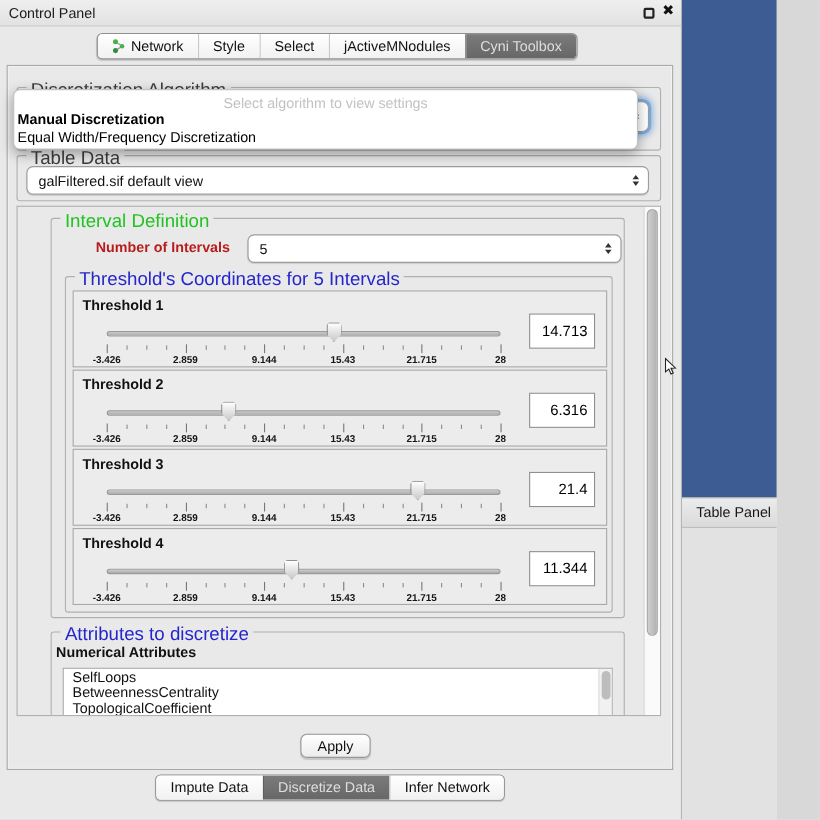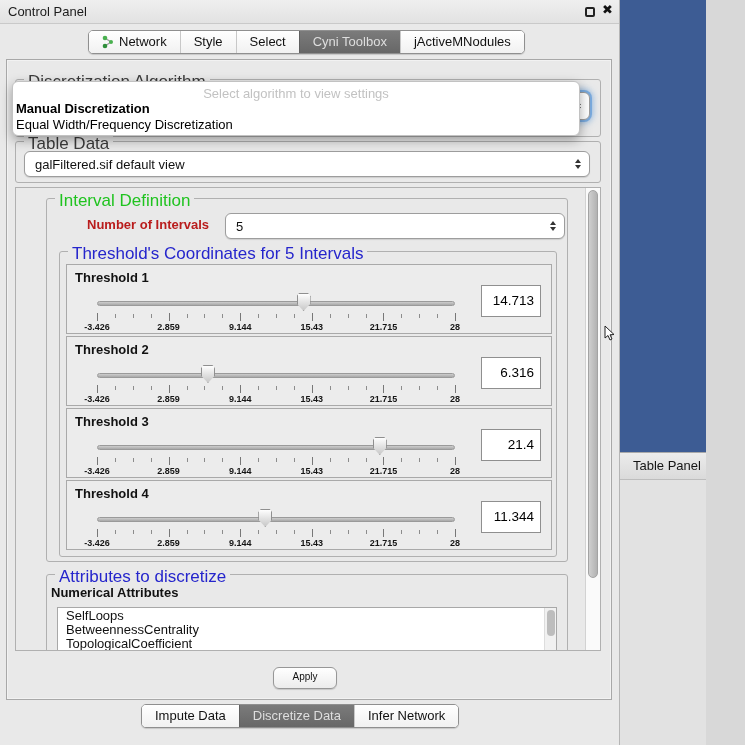--- a/index.html
+++ b/index.html
@@ -61,21 +61,21 @@
   .ticklabels{position:absolute;left:0;right:0;top:31px;height:10px;}
   .ticklabels span{position:absolute;transform:translateX(-50%);font-size:9px;font-weight:bold;color:#151515;white-space:nowrap;}
   .tvalue{position:absolute;right:10px;top:20px;width:60px;height:32px;background:#fff;border:1px solid #8f8f8f;font-size:13.5px;color:#000;text-align:right;padding:7px 6px 0 0;}
 
   
   #attr-list{position:absolute;left:10px;top:32px;width:500px;height:78px;background:#fff;border:1px solid #a8a8a8;overflow:hidden;}
   .attr-item{font-size:13px;color:#111;padding:1px 0 1px 8px;height:14px;line-height:13px;}
   #attr-vscroll{position:absolute;right:0;top:0;bottom:0;width:12px;background:#f1f1f1;border-left:1px solid #ddd;}
   #attr-vscroll .thumb{position:absolute;left:2px;top:2px;width:8px;height:26px;background:#bdbdbd;border-radius:4px;}
 
-  .button{position:absolute;background:linear-gradient(#ffffff,#ececec);border:1px solid #979797;border-radius:6px;font-size:10px;color:#111;text-align:center;box-shadow:0 1px 1px rgba(0,0,0,.15);}
+  .button{position:absolute;background:linear-gradient(#ffffff,#ececec);border:1px solid #979797;border-radius:6px;font-size:13px;color:#111;text-align:center;box-shadow:0 1px 1px rgba(0,0,0,.15);}
 
   
   #desktop{left:620px;top:0;width:125px;height:452px;background:#3d5c94;}
 
   #table-panel-bar{left:620px;top:452px;width:125px;height:28px;background:linear-gradient(#ececec,#dadada);border-top:1px solid #a9a9a9;border-bottom:1px solid #bdbdbd;}
   #table-panel-title{left:633px;top:458px;font-size:13px;color:#151515;}
   #table-area{left:620px;top:480px;width:125px;height:265px;background:#e2e2e2;}
 
   #cursor{left:604px;top:325px;z-index:40;}
 </style>
@@ -101,25 +101,25 @@
             <circle cx="9" cy="7" r="2" fill="#49b04f"></circle>
         </svg>
         <span>Network</span>
       </div>
       <div class="tab">
           <span>Style</span>
         </div>
       <div class="tab">
           <span>Select</span>
         </div>
+      <div class="tab">
+          <span>jActiveMNodules</span>
+        </div>
       <div class="tab active">
           <span>Cyni Toolbox</span>
-        </div>
-      <div class="tab">
-          <span>jActiveMNodules</span>
         </div>
     </div>
 
     <div id="main-panel" class="abs">
 
       <div class="group" style="left:8px;top:19px;width:586px;height:58px;">
         <span class="gtitle gt-gray">Discretization Algorithm</span>
         <div class="combo focused" style="left:8px;top:12px;width:566px;height:28px;">
           <span class="spin">
               <i class="up"></i>

